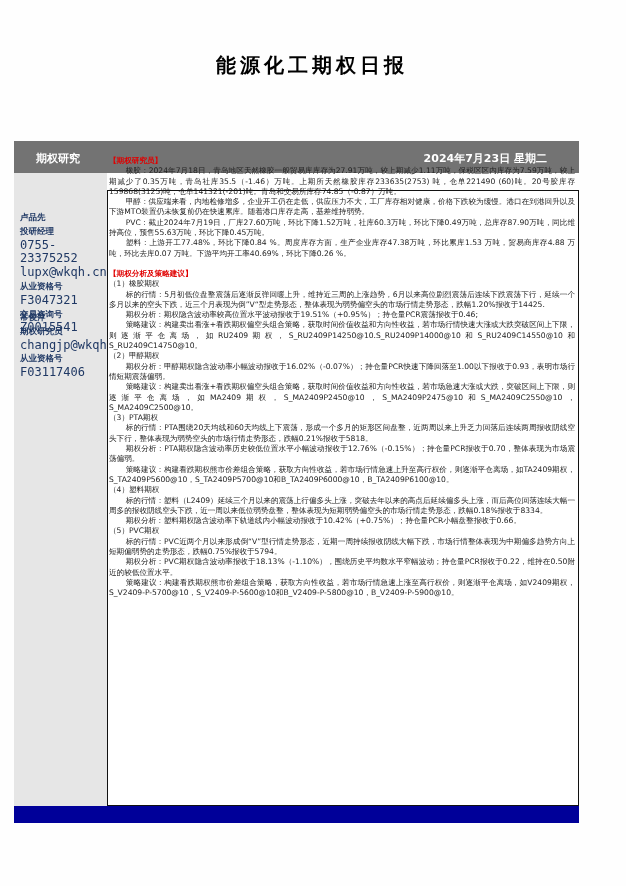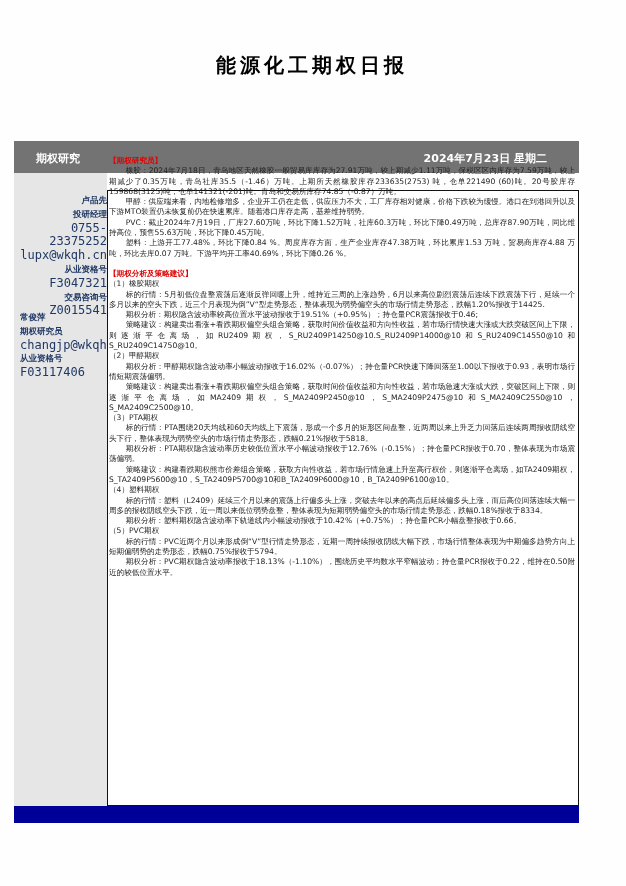--- a/index.html
+++ b/index.html
@@ -32,21 +32,21 @@
 <body>
 
 <div class="title">能源化工期权日报</div>
 
 <div class="band">
   <span class="left">期权研究</span>
   <span class="right">2024年7月23日 星期二</span>
 </div>
 
 <div class="sidebar">
-  <div class="block" style="top:21px;text-align:right;">
+  <div class="block" style="top:38px;">
     <div>卢品先</div>
     <div>投研经理</div>
     <div class="mono">0755-23375252</div>
     <div class="mono">lupx@wkqh.cn</div>
     <div>从业资格号</div>
     <div class="mono">F3047321</div>
     <div>交易咨询号</div>
     <div class="mono">Z0015541</div>
   </div>
   <div class="block" style="top:138px;">
@@ -83,15 +83,16 @@
   <p class="ind">期权分析：PTA期权隐含波动率历史较低位置水平小幅波动报收于12.76%（-0.15%）；持仓量PCR报收于0.70，整体表现为市场震荡偏弱。</p>
   <p class="ind">策略建议：构建看跌期权熊市价差组合策略，获取方向性收益，若市场行情急速上升至高行权价，则逐渐平仓离场，如TA2409期权，S_TA2409P5600@10，S_TA2409P5700@10和B_TA2409P6000@10，B_TA2409P6100@10。</p>
 
   <p>（4）塑料期权</p>
   <p class="ind">标的行情：塑料（L2409）延续三个月以来的震荡上行偏多头上涨，突破去年以来的高点后延续偏多头上涨，而后高位回落连续大幅一周多的报收阴线空头下跌，近一周以来低位弱势盘整，整体表现为短期弱势偏空头的市场行情走势形态，跌幅0.18%报收于8334。</p>
   <p class="ind">期权分析：塑料期权隐含波动率下轨道线内小幅波动报收于10.42%（+0.75%）；持仓量PCR小幅盘整报收于0.66。</p>
 
   <p>（5）PVC期权</p>
   <p class="ind">标的行情：PVC近两个月以来形成倒“V”型行情走势形态，近期一周持续报收阴线大幅下跌，市场行情整体表现为中期偏多趋势方向上短期偏弱势的走势形态，跌幅0.75%报收于5794。</p>
   <p class="ind">期权分析：PVC期权隐含波动率报收于18.13%（-1.10%），围绕历史平均数水平窄幅波动；持仓量PCR报收于0.22，维持在0.50附近的较低位置水平。</p>
+  <p class="ind">策略建议：构建看跌期权熊市价差组合策略，获取方向性收益，若市场行情急速上涨至高行权价，则逐渐平仓离场，如V2409期权，S_V2409-P-5700@10，S_V2409-P-5600@10和B_V2409-P-5800@10，B_V2409-P-5900@10。</p>
 </div>
 
 <div class="footer"></div>
 
 </body></html>

